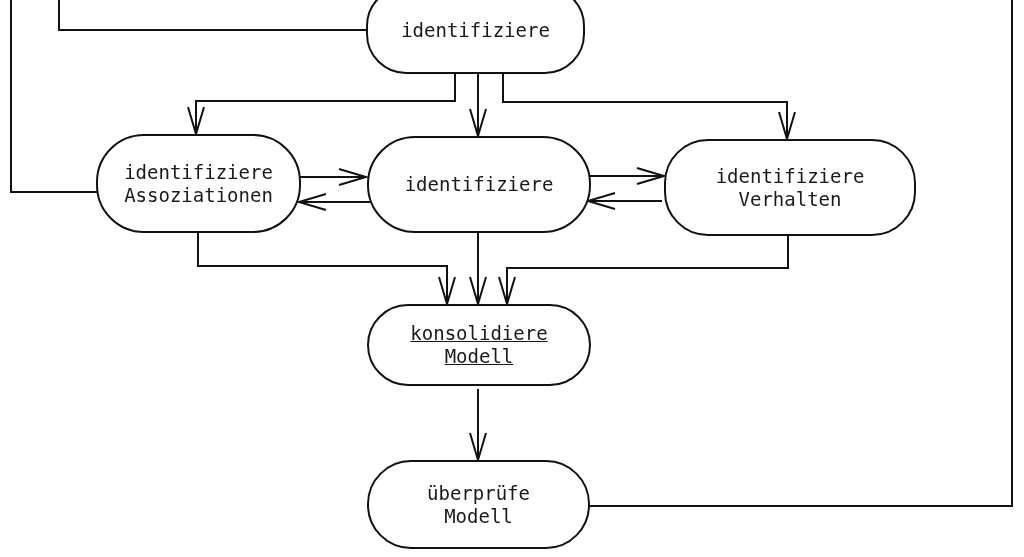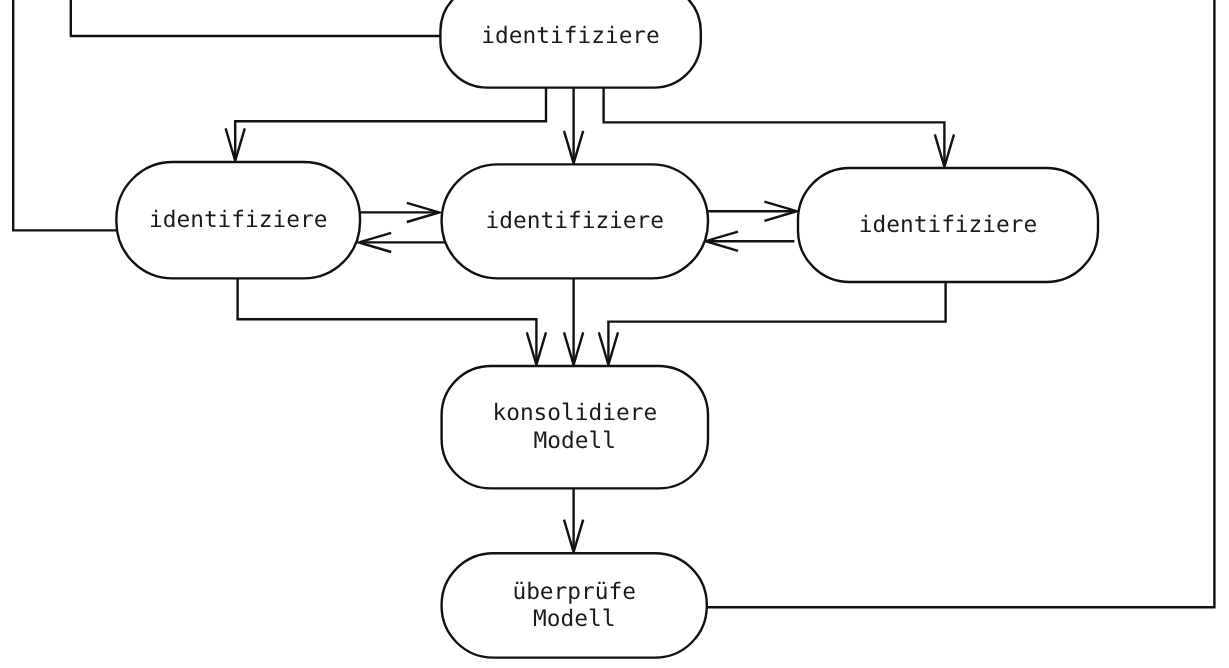--- a/index.html
+++ b/index.html
@@ -80,31 +80,33 @@
     <path d="M470 433 L478 460 L486 433"></path>
   </g>
 </svg>
 
 <div class="node" style="left:366px; top:-14px; width:219px; height:88px; border-radius:40px;">
   <span>identifiziere</span>
 </div>
 
 <div class="node" style="left:96px; top:134px; width:205px; height:99px; border-radius:48px;">
   <span>identifiziere</span>
+  <span>Assoziationen</span>
 </div>
 
 <div class="node" style="left:367px; top:136px; width:224px; height:97px; border-radius:48px;">
   <span>identifiziere</span>
 </div>
 
 <div class="node" style="left:664px; top:139px; width:252px; height:97px; border-radius:44px;">
   <span>identifiziere</span>
+  <span>Verhalten</span>
 </div>
 
-<div class="node" style="left:367px; top:304px; width:224px; height:104px; border-radius:42px;">
+<div class="node" style="left:367px; top:304px; width:224px; height:82px; border-radius:42px;text-decoration:underline;">
   <span>konsolidiere</span>
   <span>Modell</span>
 </div>
 
 <div class="node" style="left:367px; top:460px; width:223px; height:89px; border-radius:44px;">
   <span>überprüfe</span>
   <span>Modell</span>
 </div>
 
 </body></html>

